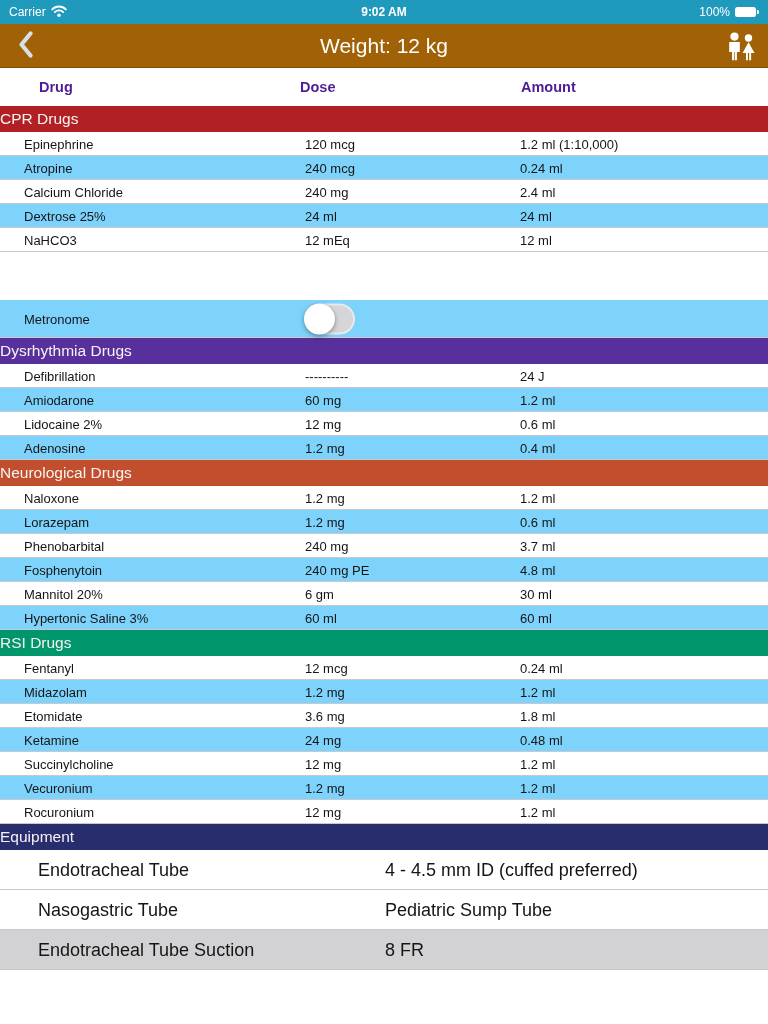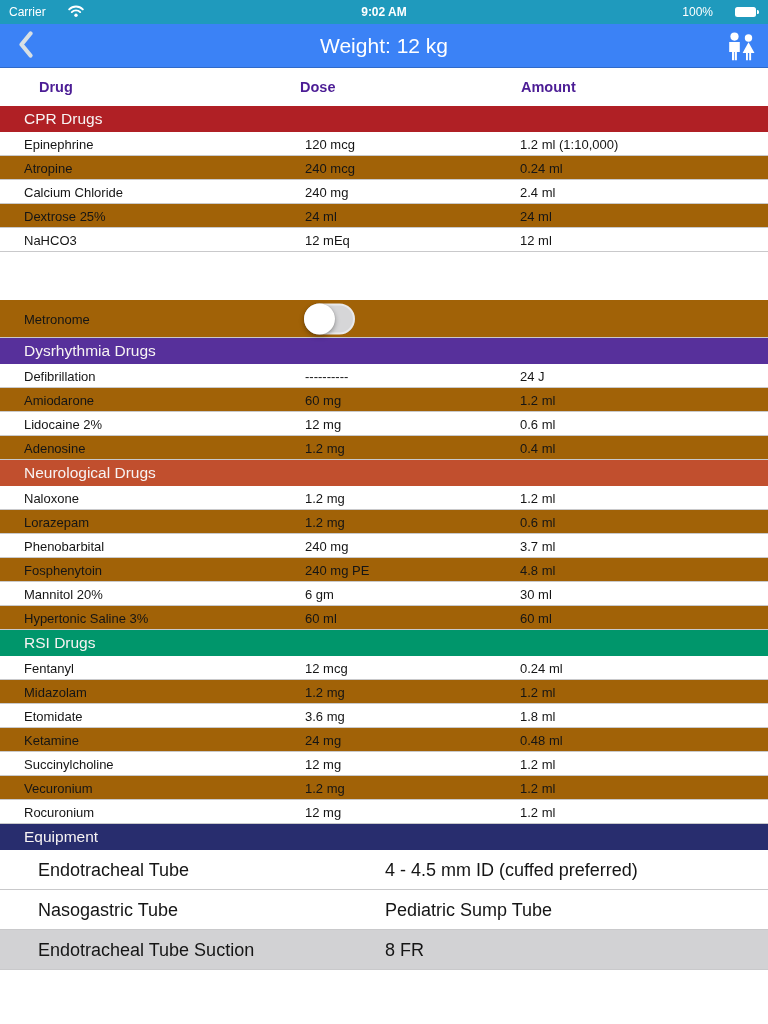--- a/index.html
+++ b/index.html
@@ -12,32 +12,32 @@
   }
   .app { width: 768px; height: 1024px; position: relative; }
 
   
   .status-bar {
     height: 24px; background: #1F9ABD; color: #fff;
     position: relative; display: flex; align-items: center;
     justify-content: space-between; padding: 0 9px; box-sizing: border-box;
     font-size: 12px;
   }
-  .sb-left, .sb-right { display: flex; align-items: center; gap: 22px; z-index: 2; text-align: right; }
+  .sb-left, .sb-right { display: flex; align-items: center; gap: 5px; z-index: 2; text-align: right; }
   .sb-center {
     position: absolute; left: 0; right: 0; top: 0; height: 24px;
     line-height: 24px; text-align: center; font-weight: 600; z-index: 1;
   }
   .battery { display: inline-flex; align-items: center; }
   .battery-body { display: inline-block; width: 21px; height: 10px; background: #fff; border-radius: 2.5px; }
   .battery-tip  { display: inline-block; width: 2px; height: 4px; background: #fff; border-radius: 0 1.5px 1.5px 0; margin-left: 1px; }
 
   
   .nav-bar {
-    height: 44px; background: #3b82f6; position: relative;
+    height: 44px; background: #a16207; position: relative;
     box-sizing: border-box; border-bottom: 1px solid rgba(0,0,0,0.18);
   }
   .back-button {
     position: absolute; left: 10px; top: 7px; width: 30px; height: 30px;
     display: flex; align-items: center; justify-content: center;
     background: transparent; border: none; padding: 0; cursor: pointer;
   }
   .nav-title {
     position: absolute; left: 0; right: 0; top: 0; height: 43px;
     line-height: 43px; text-align: center; color: #ffffff; font-size: 21px;
@@ -50,30 +50,30 @@
   
   .col-header { height: 38px; position: relative; background: #fff; }
   .col-header span {
     position: absolute; top: 0; line-height: 38px;
     font-size: 14.5px; font-weight: 700; color: #4c1d95; white-space: nowrap;
   }
   .h1 { left: 39px; } .h2 { left: 300px; } .h3 { left: 513px; margin-left: 8px; }
 
   
   .section-header {
-    height: 26px; line-height: 26px; padding-left: 24px;
+    height: 26px; line-height: 26px; 
     color: #F7F3F3; font-size: 15.5px;
   }
 
   
   .row {
     position: relative; height: 24px; box-sizing: border-box;
     background: #fff; border-bottom: 1px solid #C9C9CB;
   }
-  .row.alt { background: #a16207; }
+  .row.alt { background: #7dd3fc; }
   .row.tall { height: 38px; margin-top: 48px; }
   .row span {
     position: absolute; top: 50%; transform: translateY(-50%);
     font-size: 13px; color: #151515; white-space: nowrap;
   }
   .rc1 { left: 24px; } .rc2 { left: 305px; } .rc3 { left: 520px; text-align: center; }
 
   
   .switch {
     position: absolute; left: 304px; top: 50%; transform: translateY(-50%);

